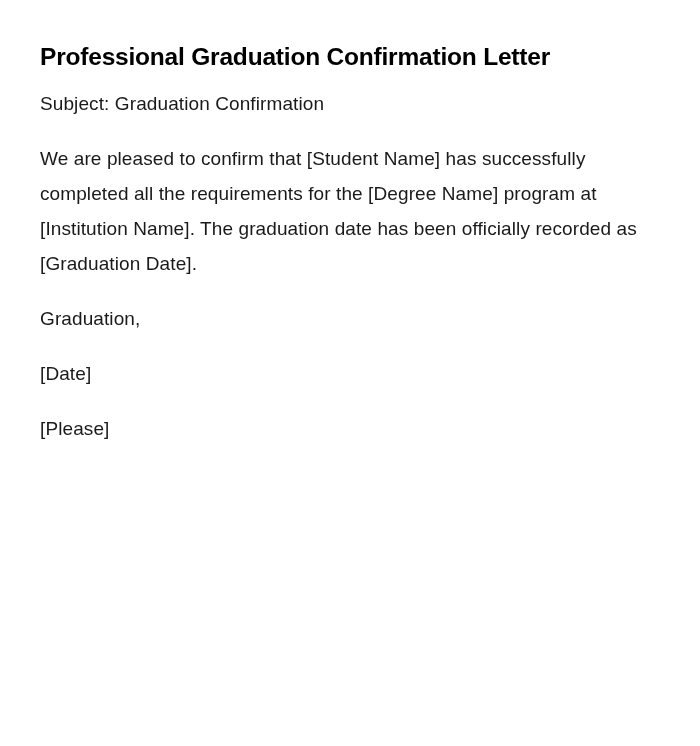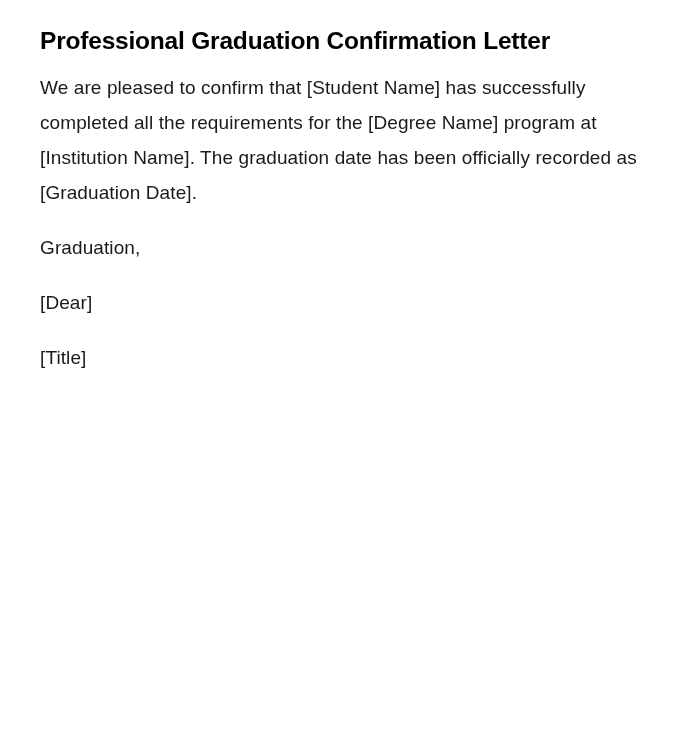--- a/index.html
+++ b/index.html
@@ -8,21 +8,21 @@
       background: #ffffff;
     }
     body {
       width: 700px;
       height: 746px;
       overflow: hidden;
       font-family: "Liberation Sans", sans-serif;
       color: #1a1a1a;
     }
     .letter {
-      padding: 24px 40px 0 40px;
+      padding: 40px 40px 0 40px;
       width: 600px;
     }
     .title {
       font-size: 24.5px;
       font-weight: bold;
       color: #000000;
       margin: 0 0 12px 0;
       line-height: 34px;
       letter-spacing: -0.2px;
     }
@@ -31,17 +31,18 @@
       line-height: 35px;
       margin: 0 0 20px 0;
       letter-spacing: 0.1px;
     }
   </style>
 </head>
 <body>
 
 <div class="letter">
   <h1 class="title">Professional Graduation Confirmation Letter</h1>
+  <p class="para">Subject: Graduation Confirmation</p>
   <p class="para">We are pleased to confirm that [Student Name] has successfully completed all the requirements for the [Degree Name] program at [Institution Name]. The graduation date has been officially recorded as [Graduation Date].</p>
   <p class="para">Graduation,</p>
-  <p class="para">[Dear]</p>
-  <p class="para">[Title]</p>
+  <p class="para">[Date]</p>
+  <p class="para">[Please]</p>
 </div>
 
 </body></html>

